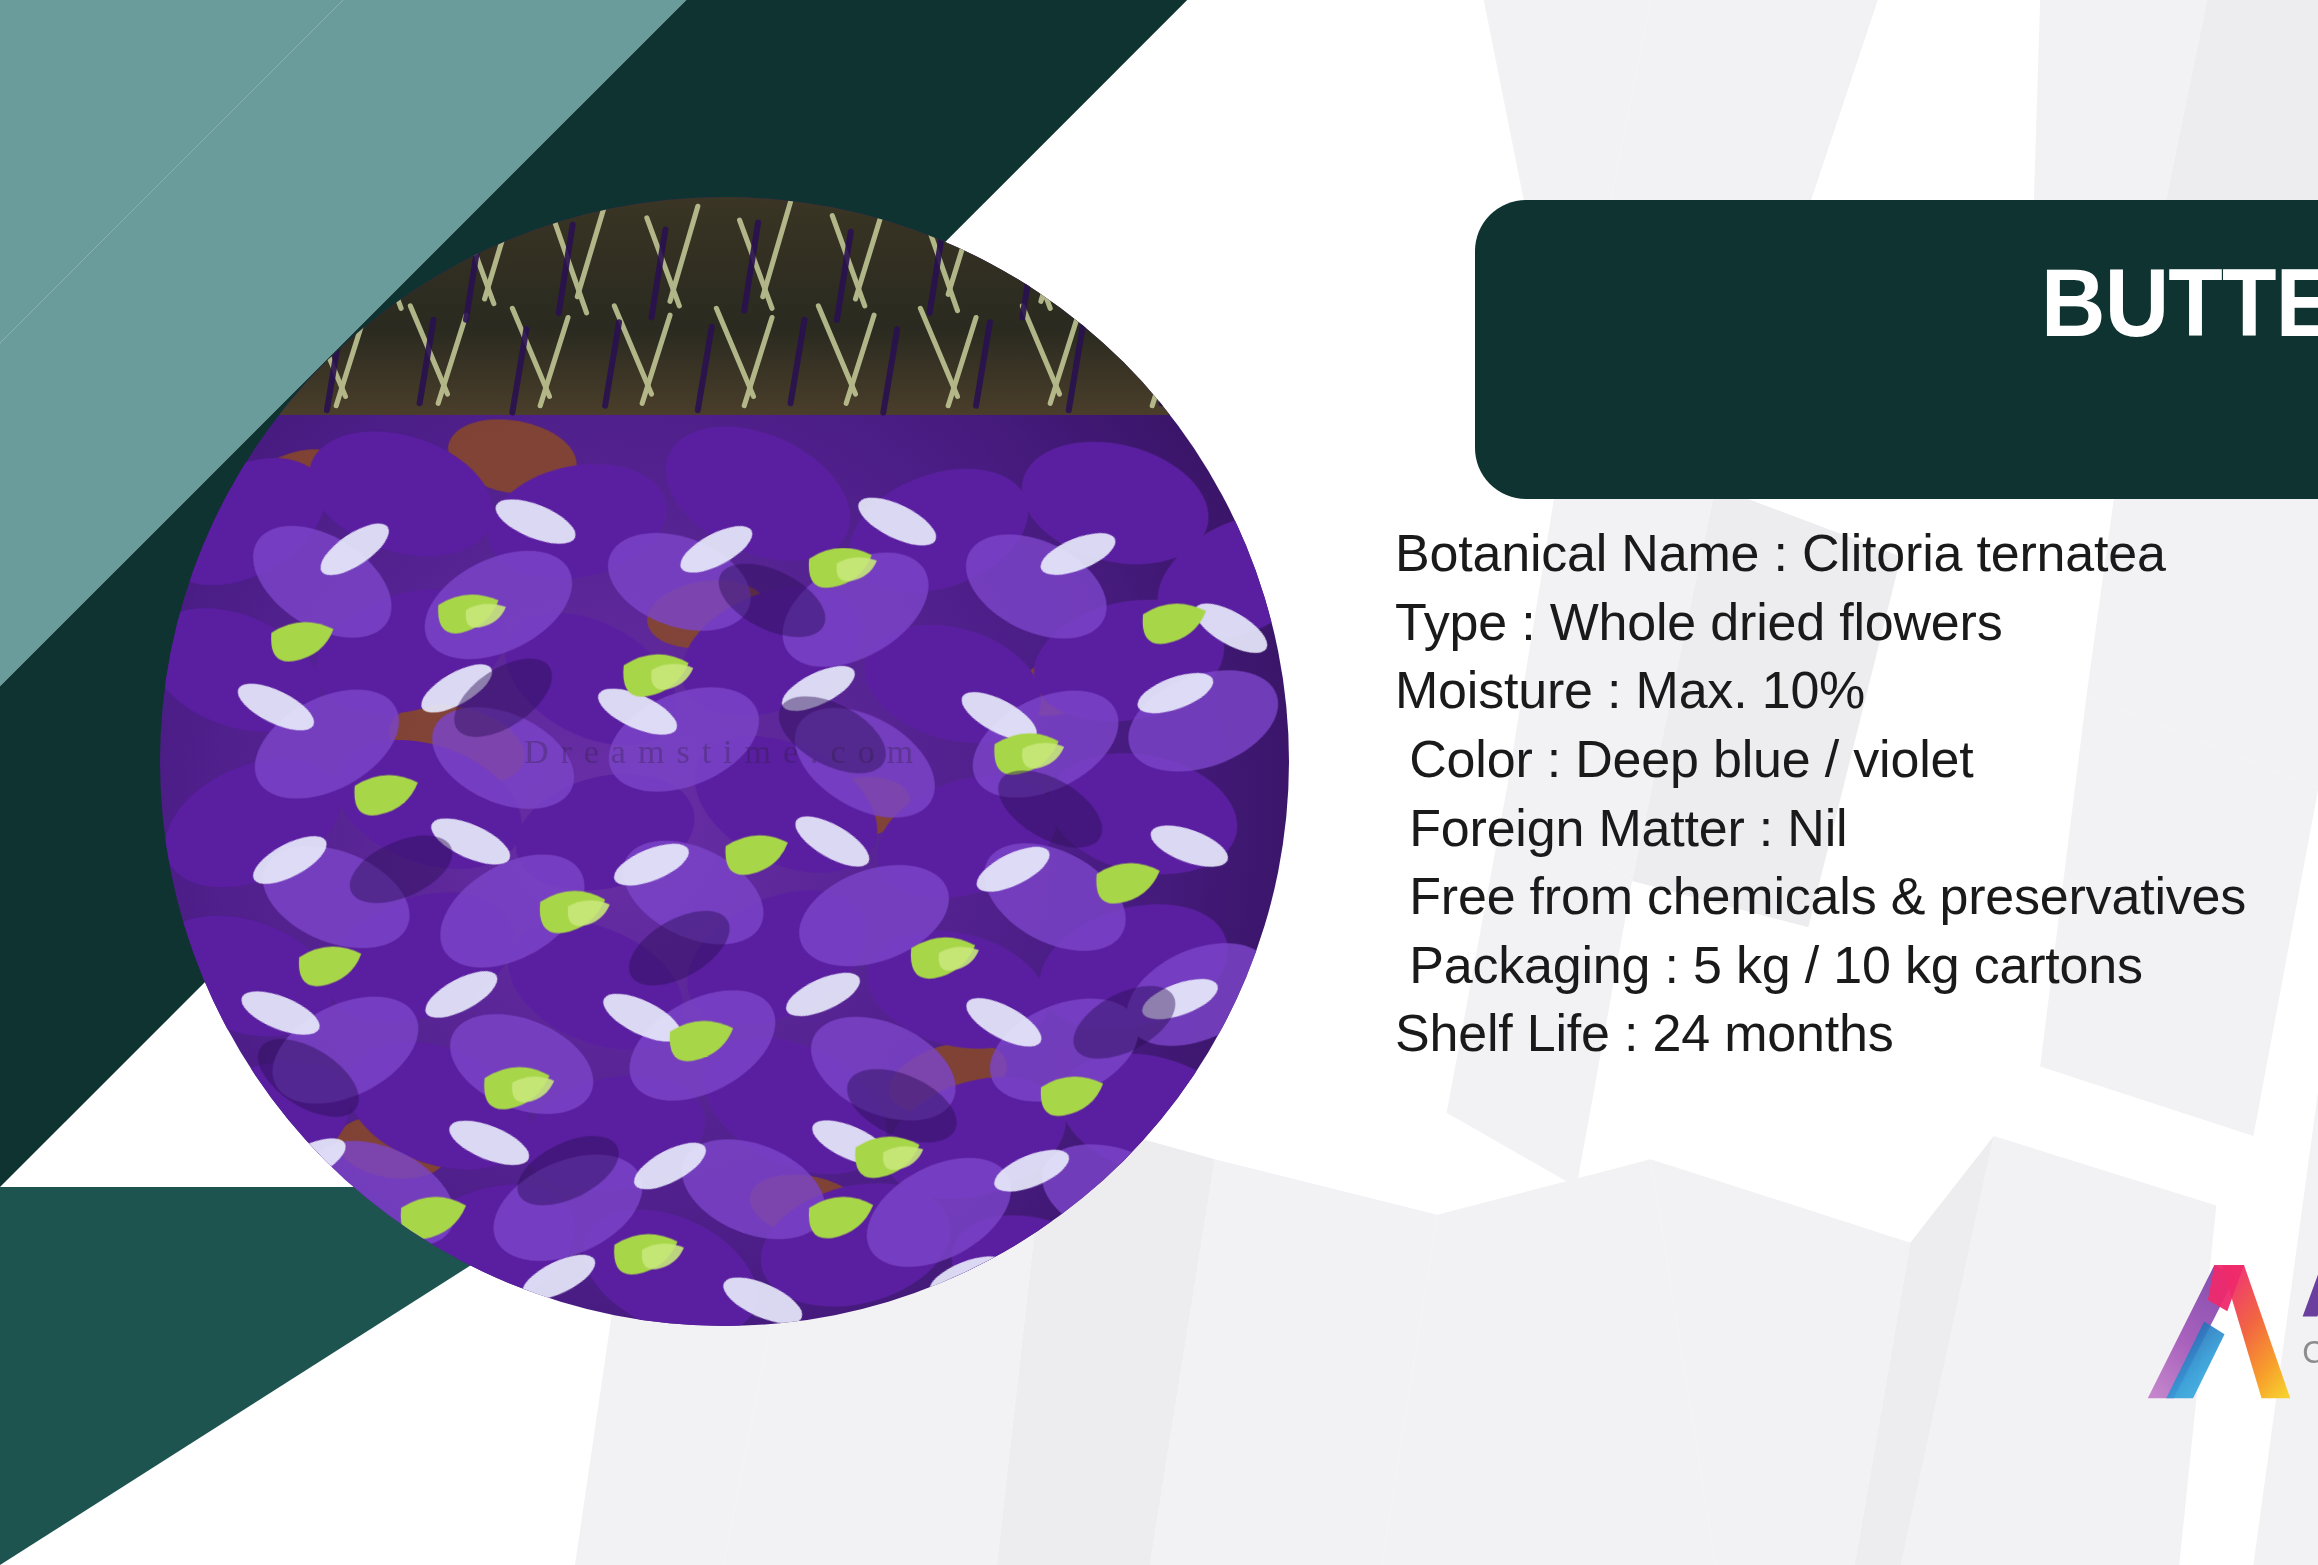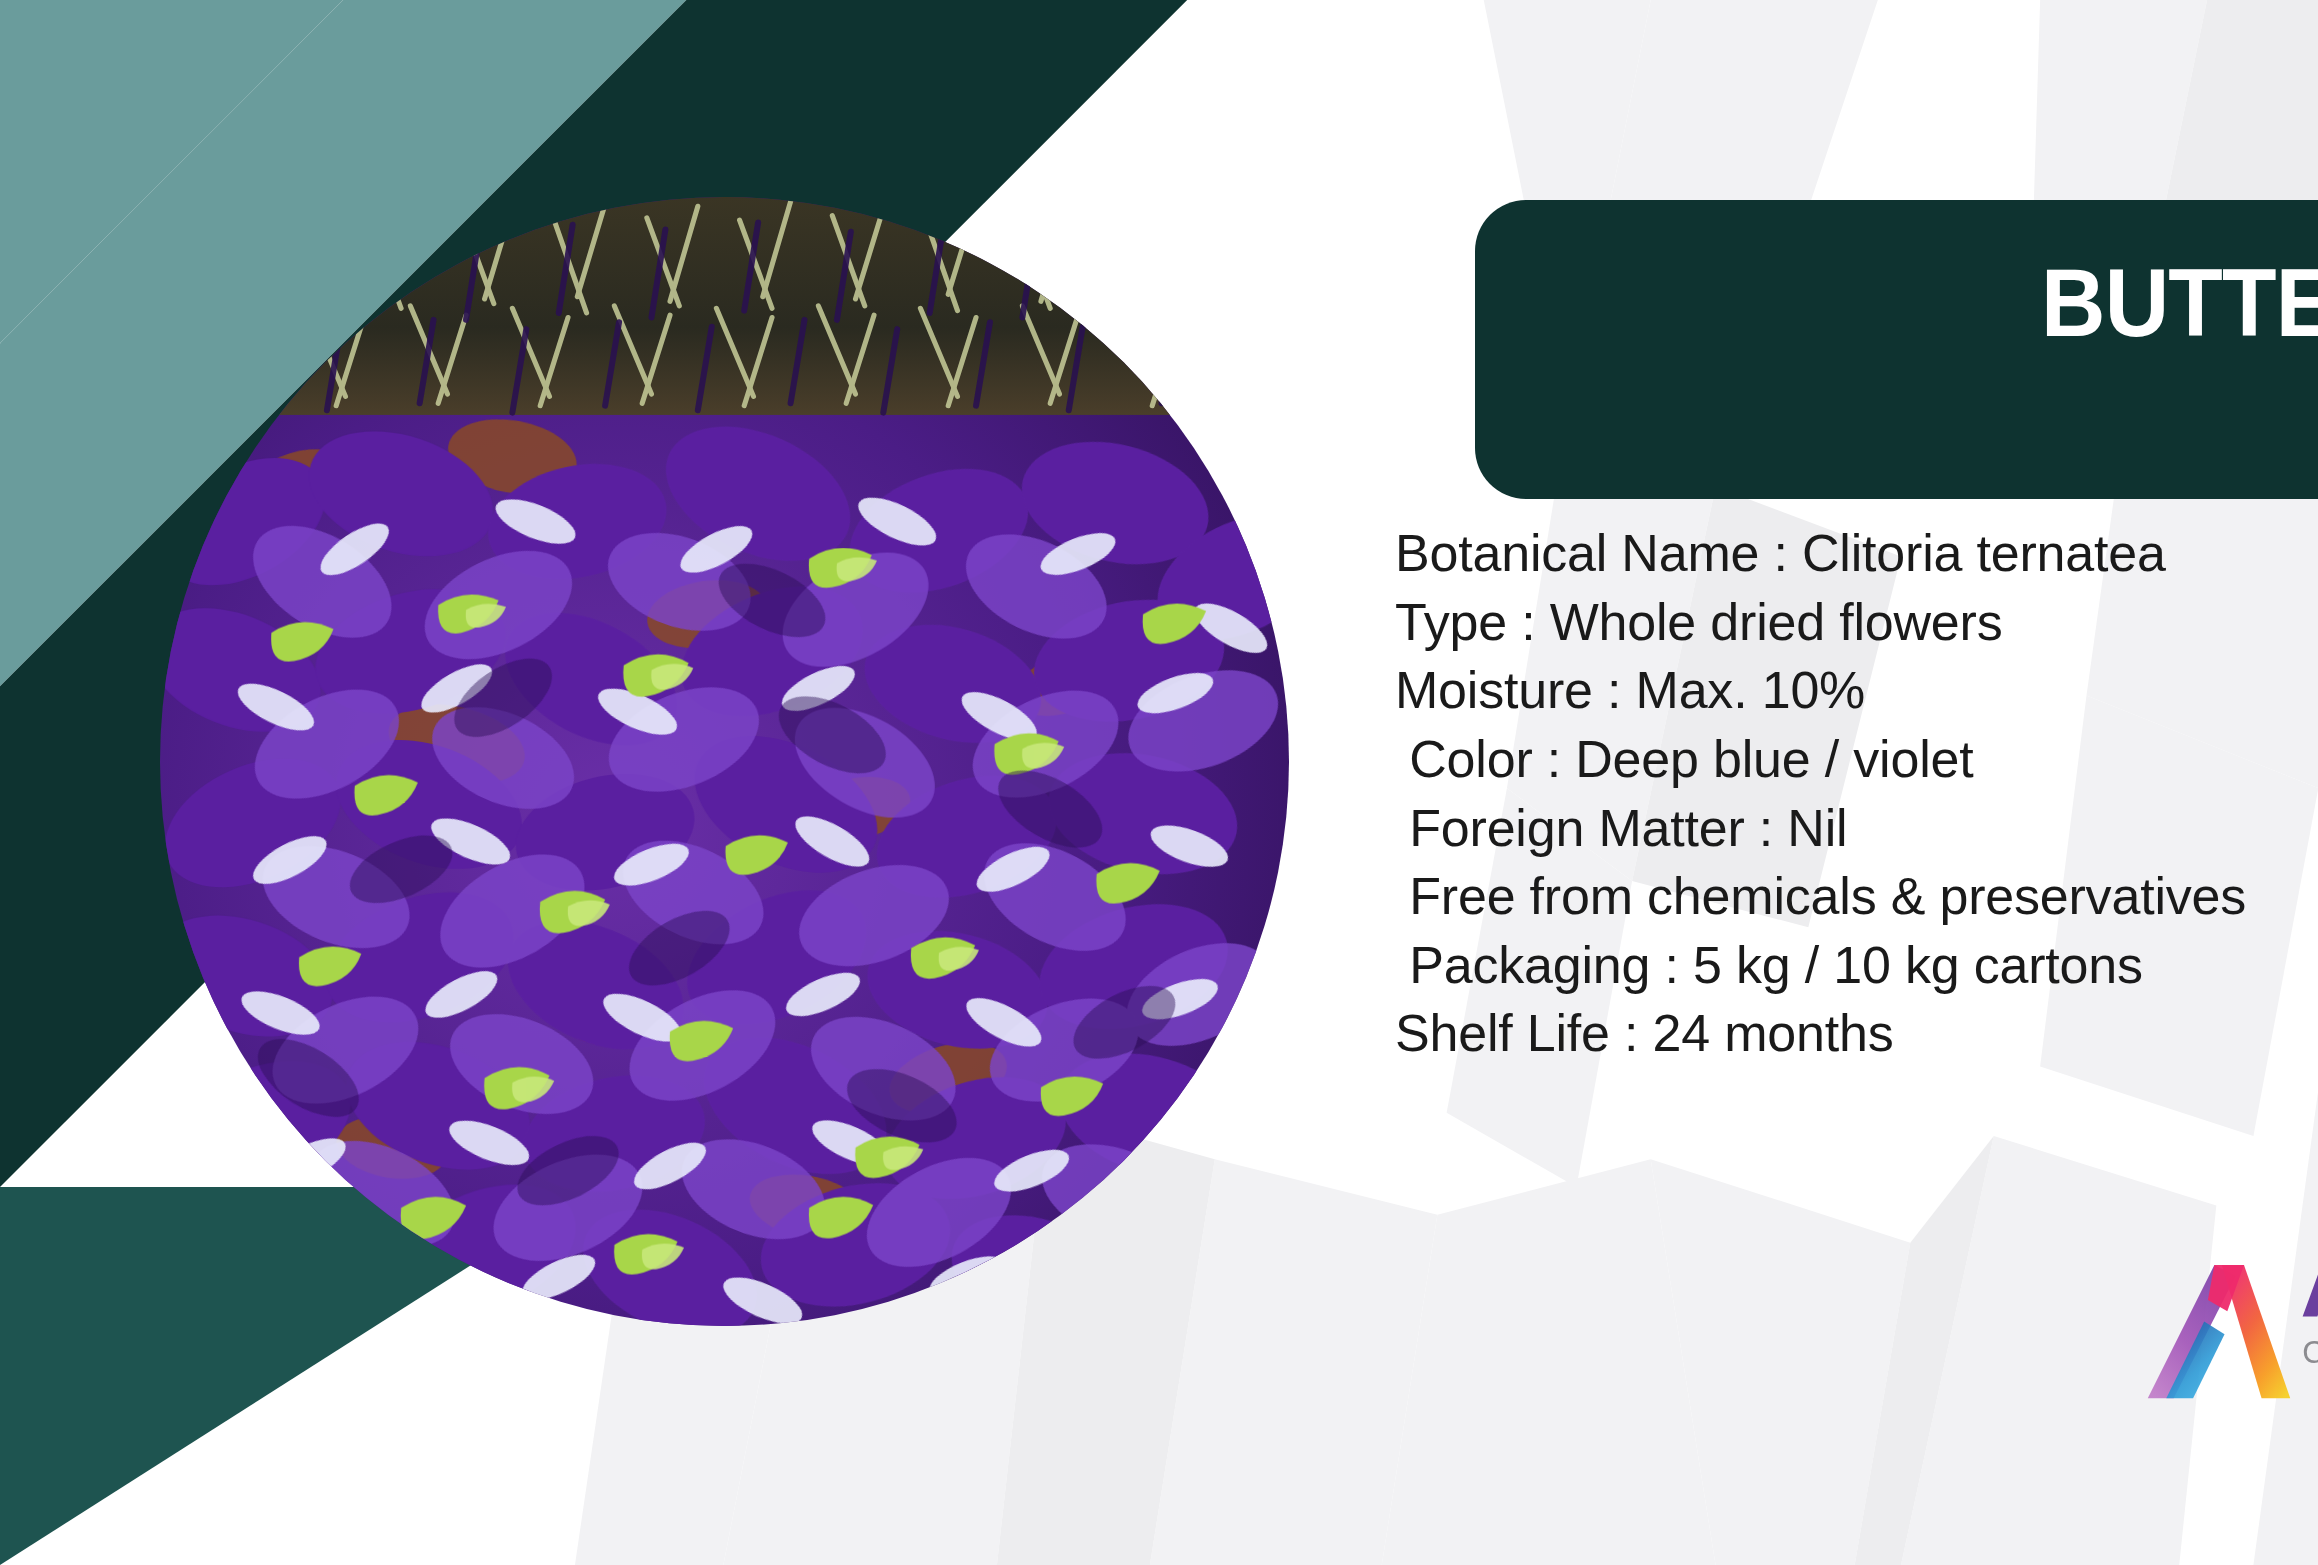--- a/index.html
+++ b/index.html
@@ -421,20 +421,21 @@
           <ellipse cx="1920" cy="1320" rx="124" ry="64" transform="rotate(30 1920 1320)"></ellipse>
           <ellipse cx="1120" cy="1620" rx="120" ry="62" transform="rotate(-30 1120 1620)"></ellipse>
           <ellipse cx="1600" cy="1960" rx="126" ry="66" transform="rotate(24 1600 1960)"></ellipse>
           <ellipse cx="880" cy="2100" rx="118" ry="60" transform="rotate(-26 880 2100)"></ellipse>
           <ellipse cx="320" cy="1900" rx="122" ry="63" transform="rotate(32 320 1900)"></ellipse>
           <ellipse cx="2080" cy="1780" rx="120" ry="62" transform="rotate(-28 2080 1780)"></ellipse>
           <ellipse cx="1320" cy="870" rx="124" ry="64" transform="rotate(26 1320 870)"></ellipse>
         </g>
       </g>
     </svg>
+    <div class="photo-watermark">Dreamstime.com</div>
   </div>
 
   <div class="title-banner">
     <div class="title-line">BUTTERFLY PEA</div>
     <div class="title-line">FLOWERS</div>
   </div>
 
   <div class="spec-list">
     <div class="spec-line">Botanical Name : Clitoria ternatea</div>
     <div class="spec-line">Type : Whole dried flowers</div>

